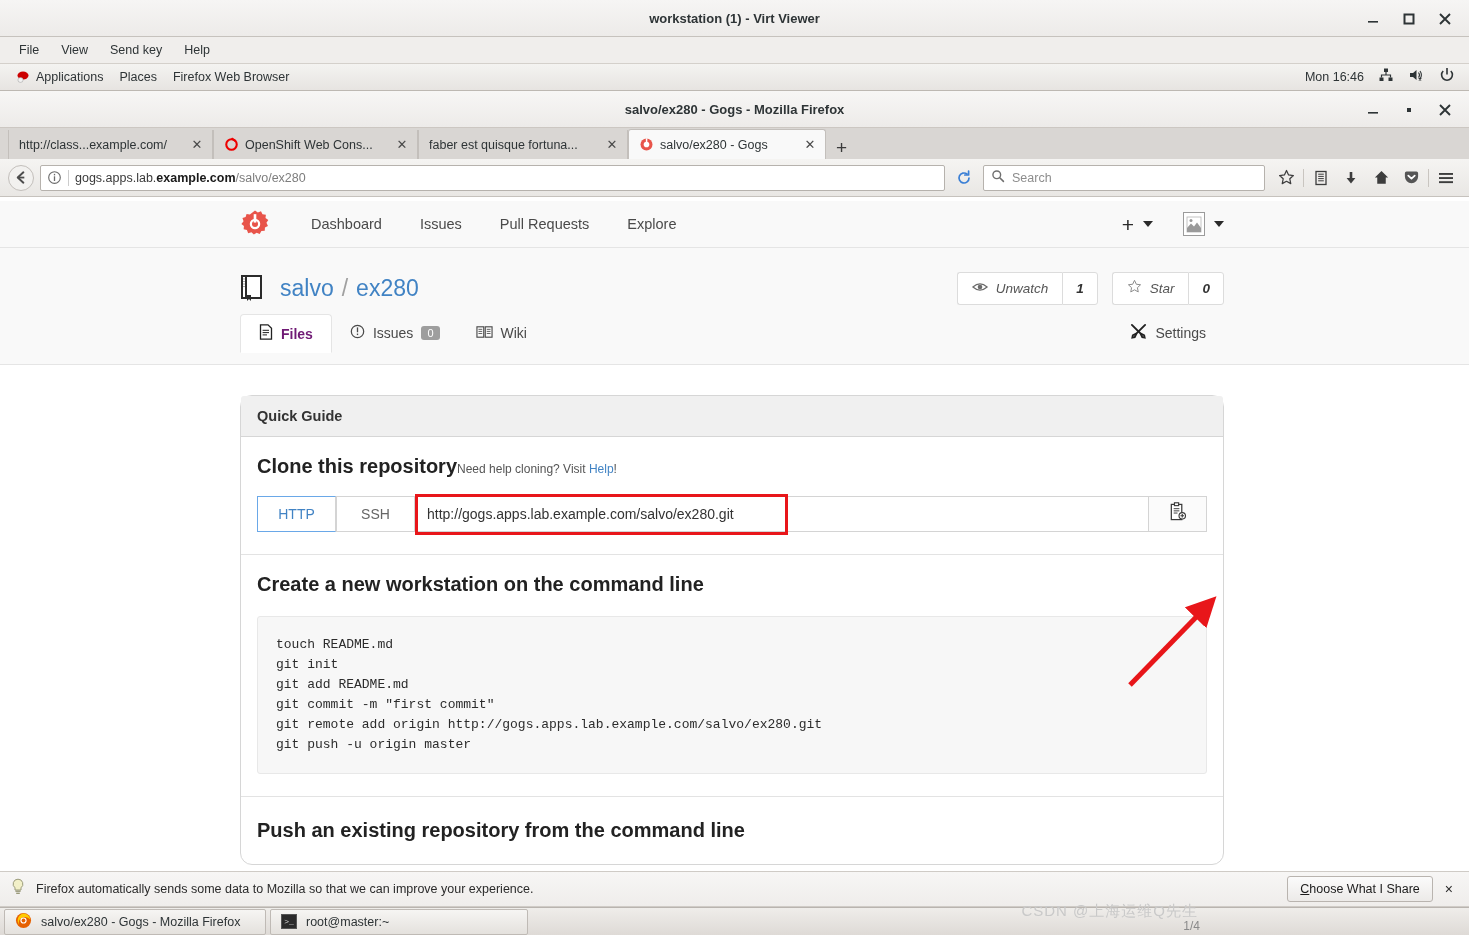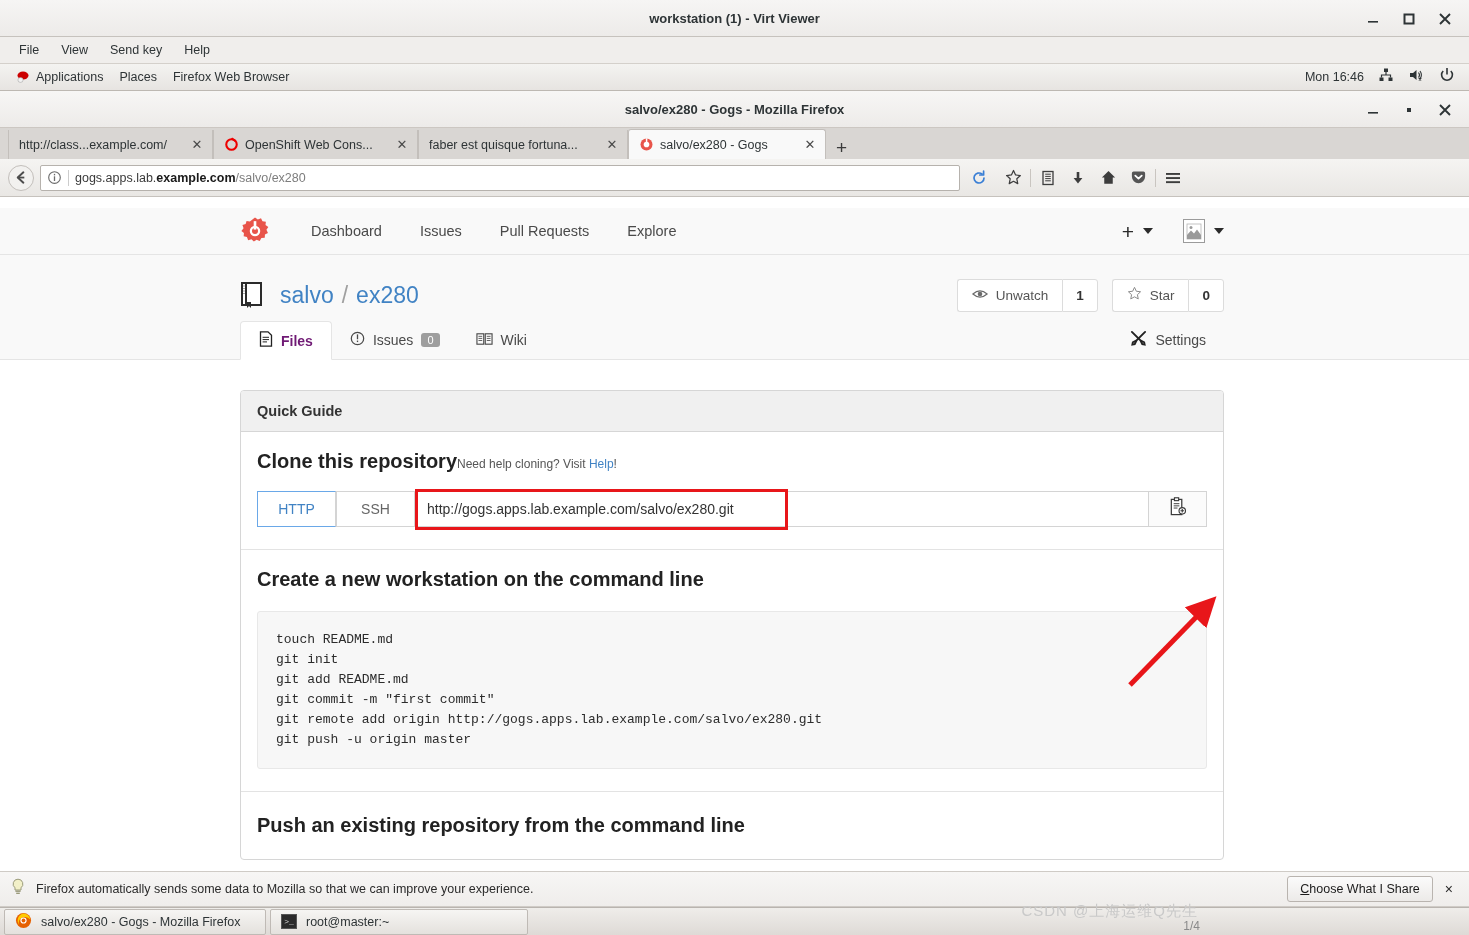--- a/index.html
+++ b/index.html
@@ -101,21 +101,21 @@
     width: 282px; height: 26px; background: #fff; border: 1px solid #b6b2ad; border-radius: 2px;
     display: flex; align-items:center; padding: 0 7px; gap: 7px;
   }
   .search-ph { font-size: 12.5px; color: #8d8d8d; }
   .navicons { display:flex; align-items:center; gap: 0px; }
   .navicon { width: 30px; height: 28px; display:flex; align-items:center; justify-content:center; color:#3d3d3d;}
   .navdiv { width:1px;height:18px;background:#c9c5c0;margin:0 2px;}
 
   
   .page {
-    position: absolute; left: 0; top: 117px; width: 1469px; height: 674px;
+    position: absolute; left: 0; top: 110px; width: 1469px; height: 674px;
     background: #ffffff; overflow: hidden;
   }
   .gogs-nav {
     height: 47px; background: #f9f9f9; border-bottom: 1px solid #e5e5e5;
     display: flex; align-items: center; padding-left: 240px; padding-right: 245px;
   }
   .gogs-logo { width: 30px; height: 30px; margin-right: 22px; }
   .gogs-nav a.navlink {
     font-size: 14.5px; color: #4a4a4a; text-decoration: none; padding: 0 19px;
   }
@@ -124,30 +124,30 @@
   .plus-wrap { display:flex; align-items:center; gap: 9px; padding: 0 12px;}
   .plus-sign { font-size: 21px; color: #2b2b2b; line-height: 1; font-weight: 300;}
   .caret { width:0;height:0;border-left:5px solid transparent;border-right:5px solid transparent;border-top:6px solid #2b2b2b;}
   .avatar-wrap { display:flex; align-items:center; gap: 9px; padding-left: 18px;}
   .avatar-broken {
     width: 22px; height: 24px; border: 1px solid #9b9b9b; background:#fff;
     display:flex; align-items:center; justify-content:center;
   }
 
   .repo-header {
-    background: #f9f9f9; padding: 16px 0 0 0; border-bottom: 1px solid #e5e5e5;
+    background: #f9f9f9; padding: 16px 0 12px 0; border-bottom: 1px solid #e5e5e5;
   }
   .repo-row {
     display: flex; align-items: center; padding: 0 245px 0 240px; height: 48px;
   }
   .repo-icon { width: 26px; height: 28px; margin-right: 14px; display:flex; align-items:center;}
   .repo-name { font-size: 23px; color: #4183c4; text-decoration: none; }
   .repo-slash { font-size: 23px; color: #a0a0a0; margin: 0 8px; }
   .repo-actions { margin-left: auto; display: flex; gap: 14px; }
-  .btn-group { display: flex; height: 33px; }
+  .btn-group { display: flex; height: 33px; font-style: italic; }
   .btn-group .b-main {
     display: flex; align-items: center; gap: 8px; padding: 0 14px;
     border: 1px solid #dcdcdc; border-right: none; border-radius: 3px 0 0 3px;
     background: #fff; font-size: 13.5px; color: #555;
   }
   .btn-group .b-count {
     display:flex; align-items:center; padding: 0 13px;
     border: 1px solid #dcdcdc; border-radius: 0 3px 3px 0;
     background: #fff; font-size: 13.5px; font-weight: bold; color: #333;
   }
@@ -165,21 +165,21 @@
     border-radius: 4px 4px 0 0; font-weight: bold; color: #701a75; margin-bottom: -1px;
     height: 39px;
   }
   .badge-count {
     background: #9e9e9e; color: #fff; font-size: 11px; border-radius: 3px;
     padding: 1px 6px; font-weight: normal;
   }
   .rtab-right { margin-left: auto; }
 
   .content-area { padding: 30px 245px 0 240px; background: #fff; }
-  .panel { border: 1px solid #d6d6d6; border-radius: 4px; }
+  .panel { border: 1px solid #d6d6d6; border-radius: 12px; }
   .panel-head {
     background: #f0f0f0; border-bottom: 1px solid #d6d6d6; border-radius: 3px 3px 0 0;
     padding: 12px 16px; font-size: 14.5px; font-weight: bold; color: #333;
   }
   .panel-sec { padding: 18px 16px 22px 16px; border-bottom: 1px solid #e3e3e3; }
   .panel-sec:last-child { border-bottom: none; }
   .sec-title { font-size: 20px; font-weight: bold; color: #222; display: inline; }
   .sec-sub { font-size: 12px; color: #555; }
   .sec-sub a { color: #4183c4; text-decoration: none; }
 
@@ -408,20 +408,29 @@
         </span>
         <span class="url-sep"></span>
         <span class="url-text"><span class="u-mid">gogs.apps.lab.</span><b>example.com</b><span class="u-dim">/salvo/ex280</span></span>
       </div>
       <span class="reload-btn">
         <svg width="16" height="16" viewBox="0 0 16 16">
           <path d="M13 8 A5 5 0 1 1 11 4" stroke="#3a7fd5" stroke-width="1.7" fill="none" stroke-linecap="round"></path>
           <path d="M12.6 1.2 L12.6 5 L8.8 5" stroke="#3a7fd5" stroke-width="1.7" fill="none" stroke-linecap="round" stroke-linejoin="round"></path>
         </svg>
       </span>
+      <div class="searchbar">
+        <span>
+          <svg width="14" height="14" viewBox="0 0 16 16">
+            <circle cx="6.6" cy="6.6" r="4.4" fill="none" stroke="#6f6f6f" stroke-width="1.6"></circle>
+            <path d="M10 10 L14.2 14.2" stroke="#6f6f6f" stroke-width="1.8" stroke-linecap="round"></path>
+          </svg>
+        </span>
+        <span class="search-ph">Search</span>
+      </div>
       <div class="navicons">
         <span class="navicon">
           <svg width="17" height="17" viewBox="0 0 18 18">
             <path d="M9 1.6 L11.2 6.3 L16.3 6.9 L12.5 10.4 L13.5 15.5 L9 13 L4.5 15.5 L5.5 10.4 L1.7 6.9 L6.8 6.3 Z" fill="none" stroke="#3d3d3d" stroke-width="1.3" stroke-linejoin="round"></path>
           </svg>
         </span>
         <span class="navdiv"></span>
         <span class="navicon">
           <svg width="16" height="16" viewBox="0 0 16 16">
             <rect x="3" y="1.5" width="10" height="13" fill="none" stroke="#3d3d3d" stroke-width="1.3"></rect>

